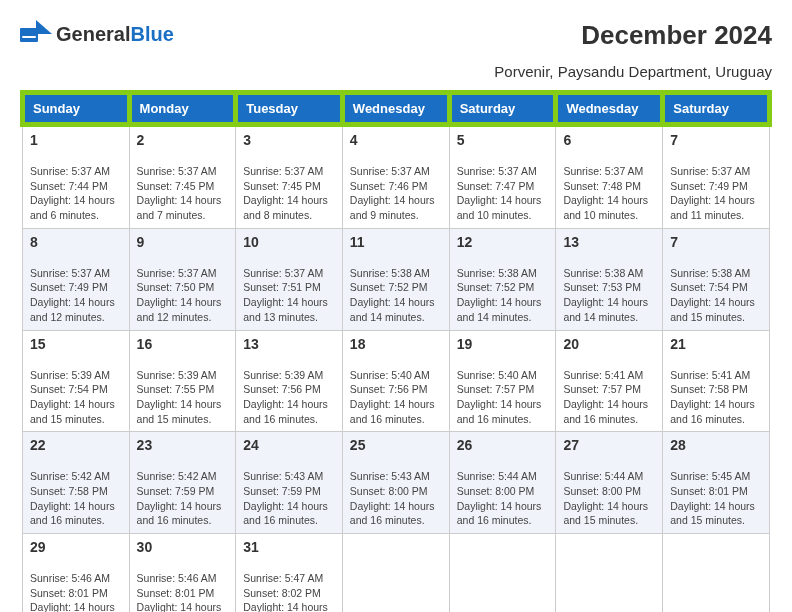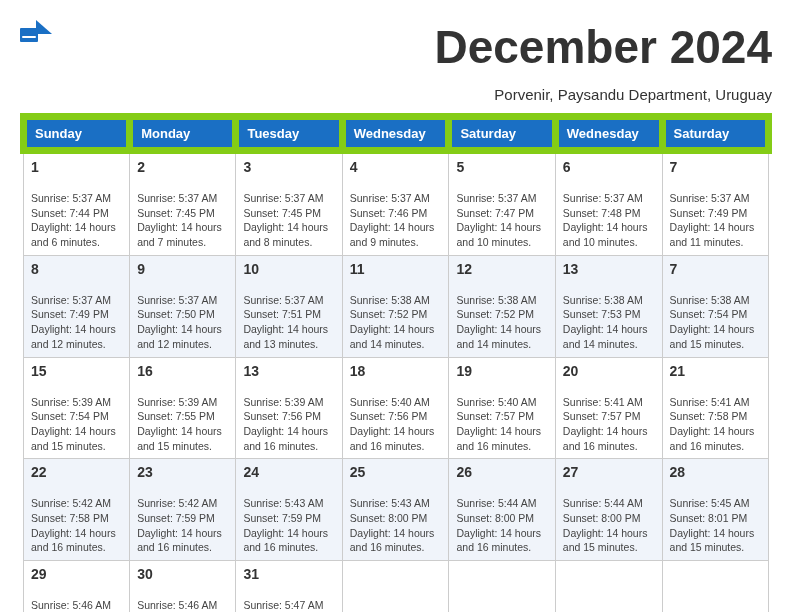--- a/index.html
+++ b/index.html
@@ -23,42 +23,42 @@
     }
     .logo-row {
       display: flex;
       align-items: center;
       gap: 4px;
     }
     .title-area {
       text-align: right;
     }
     .month-title {
-      font-size: 46px;
+      font-size: 26px;
       font-weight: bold;
       color: #333;
     }
     .location-title {
       font-size: 15px;
       color: #333;
       margin-top: 12px;
     }
     .calendar-table {
       width: 100%;
       border-collapse: collapse;
       font-size: 11px;
     }
     .calendar-table th {
       background-color: #1a6fc4;
       color: #fff;
       text-align: left;
       padding: 6px 8px;
       font-size: 13px;
       font-weight: bold;
-      border: 7px solid #84cc16;
+      border: 5px solid #84cc16;
     }
     .calendar-table td {
       border: 1px solid #ccc;
       vertical-align: top;
       padding: 5px 7px;
       width: 107px;
       min-height: 80px;
       background: #fff;
     }
     .calendar-table tr:nth-child(even) td {
@@ -85,20 +85,25 @@
 <body>
 
 <div class="header-area">
   <div class="logo">
     <div class="logo-row">
       <svg width="32" height="28" viewBox="0 0 32 28">
         <rect x="0" y="8" width="18" height="14" fill="#1a6fc4" rx="1"></rect>
         <polygon points="16,0 32,14 16,14" fill="#1a6fc4"></polygon>
         <rect x="2" y="16" width="14" height="2" fill="#fff" rx="1"></rect>
       </svg>
+      <div>
+        <div style="font-size:20px;font-weight:bold;line-height:1.1;">
+          <span style="color:#333;">General</span><span style="color:#1a6fc4;">Blue</span>
+        </div>
+      </div>
     </div>
   </div>
   <div class="title-area">
     <div class="month-title">December 2024</div>
     <div class="location-title">Porvenir, Paysandu Department, Uruguay</div>
   </div>
 </div>
 
 <table class="calendar-table">
   <thead>

